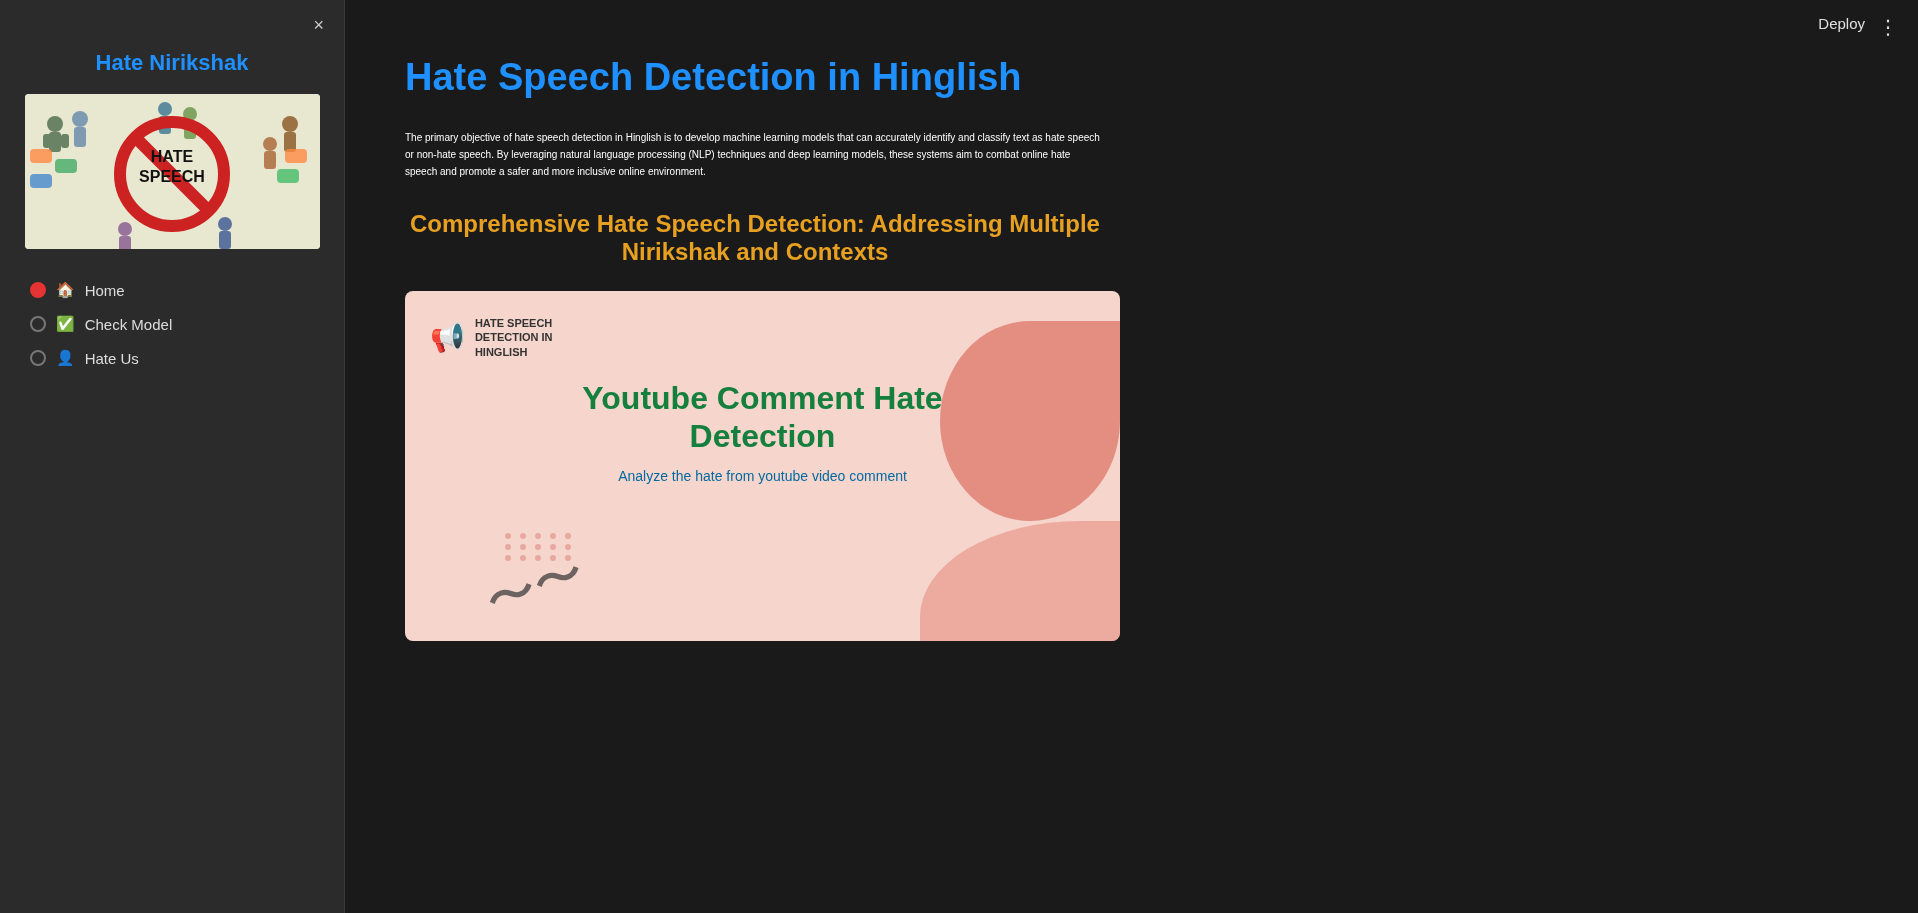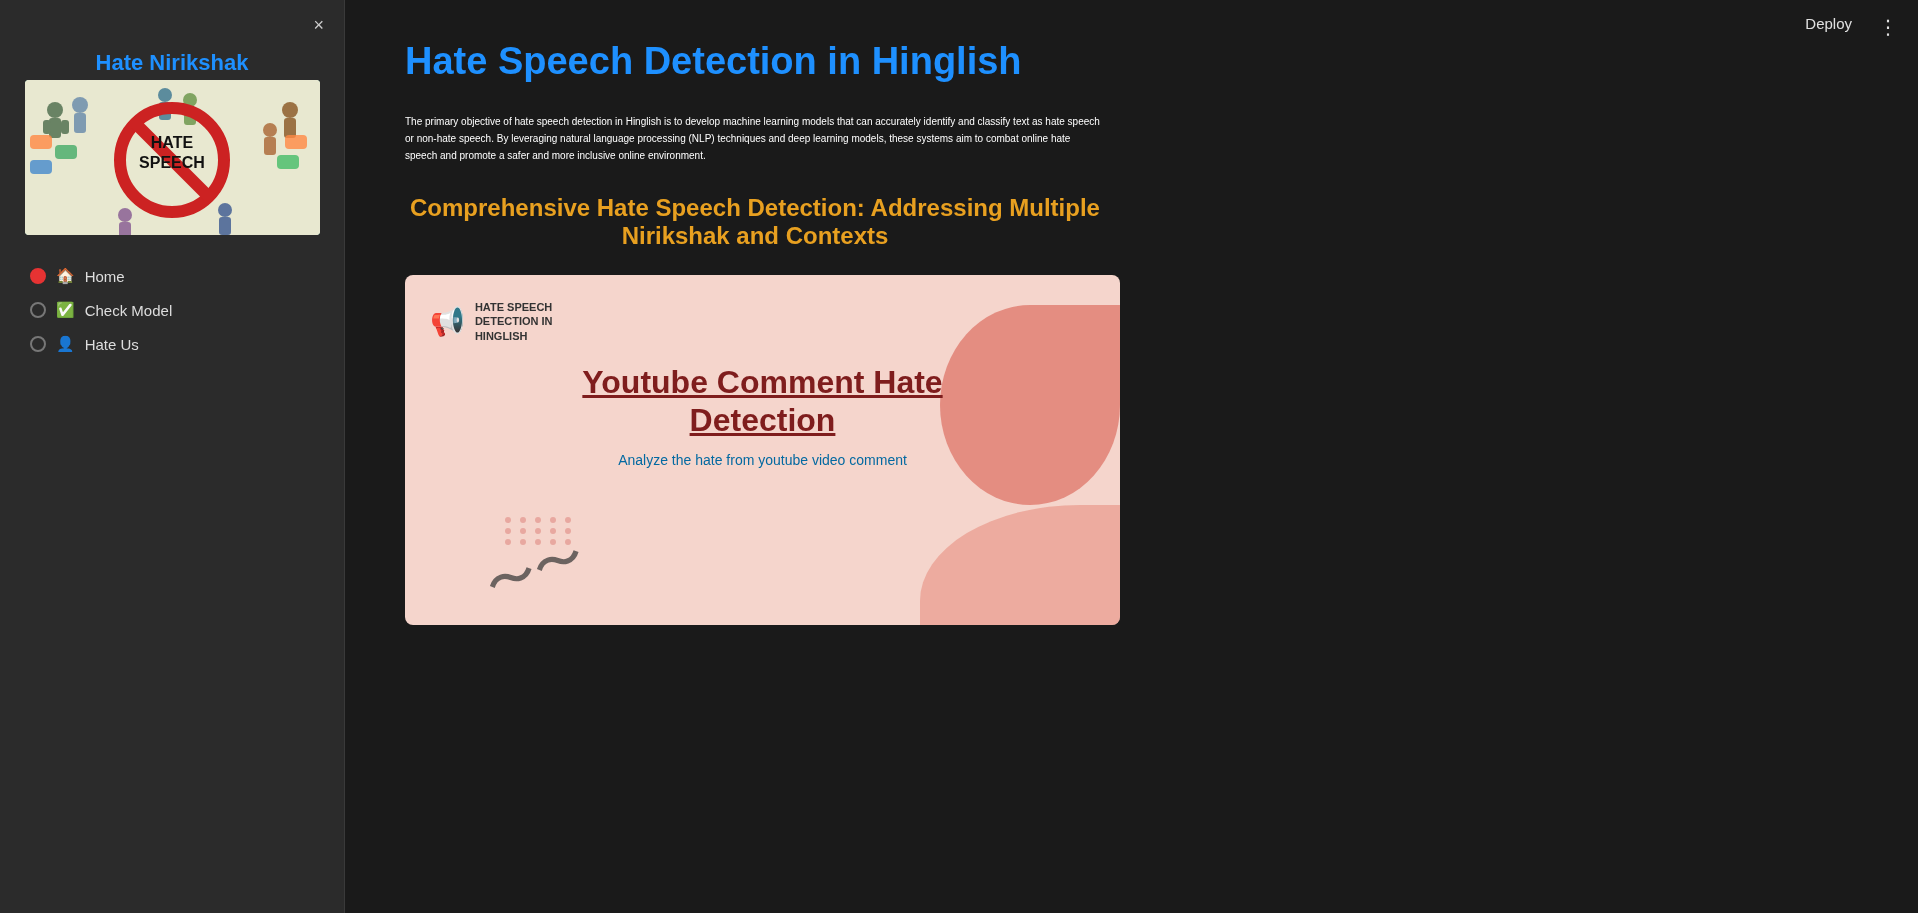--- a/index.html
+++ b/index.html
@@ -34,21 +34,21 @@
       color: #ccc;
       font-size: 18px;
       cursor: pointer;
     }
 
     #app-title {
       color: #1e90ff;
       font-size: 22px;
       font-weight: 600;
       margin-top: 30px;
-      margin-bottom: 4px;
+      margin-bottom: 18px;
     }
 
     #hero-image {
       width: 295px;
       height: 155px;
       background: #0f766e;
       border-radius: 4px;
       overflow: hidden;
       display: flex;
       align-items: center;
@@ -113,21 +113,21 @@
       flex: 1;
       background-color: #1a1a1a;
       overflow-y: auto;
       padding: 40px 60px;
       position: relative;
     }
 
     #deploy-btn {
       position: fixed;
       top: 15px;
-      right: 66px;
+      right: 53px;
       background: none;
       border: none;
       color: #e0e0e0;
       font-size: 15px;
       cursor: pointer;
     }
 
     #menu-dots {
       position: fixed;
       top: 15px;
@@ -137,20 +137,21 @@
       color: #e0e0e0;
       font-size: 20px;
       cursor: pointer;
     }
 
     #page-title {
       color: #1e90ff;
       font-size: 38px;
       font-weight: 700;
       margin-bottom: 30px;
+      margin-top: 16px;
     }
 
     .section-label {
       color: #e0e0e0;
       font-weight: 700;
       font-size: 16px;
       margin-bottom: 10px;
     }
 
     .section-body {
@@ -201,26 +202,25 @@
       font-size: 11px;
       font-weight: 700;
       color: #333;
       line-height: 1.3;
       text-transform: uppercase;
     }
 
     .yt-card-title {
       font-size: 32px;
       font-weight: 900;
-      color: #7f1d1d;
+      color: #15803d;
       text-align: center;
       margin-bottom: 12px;
       line-height: 1.2;
       z-index: 2;
-      text-decoration: underline;
     }
 
     .yt-card-subtitle {
       font-size: 14px;
       color: #0369a1;
       text-align: center;
       z-index: 2;
     }
 
     

